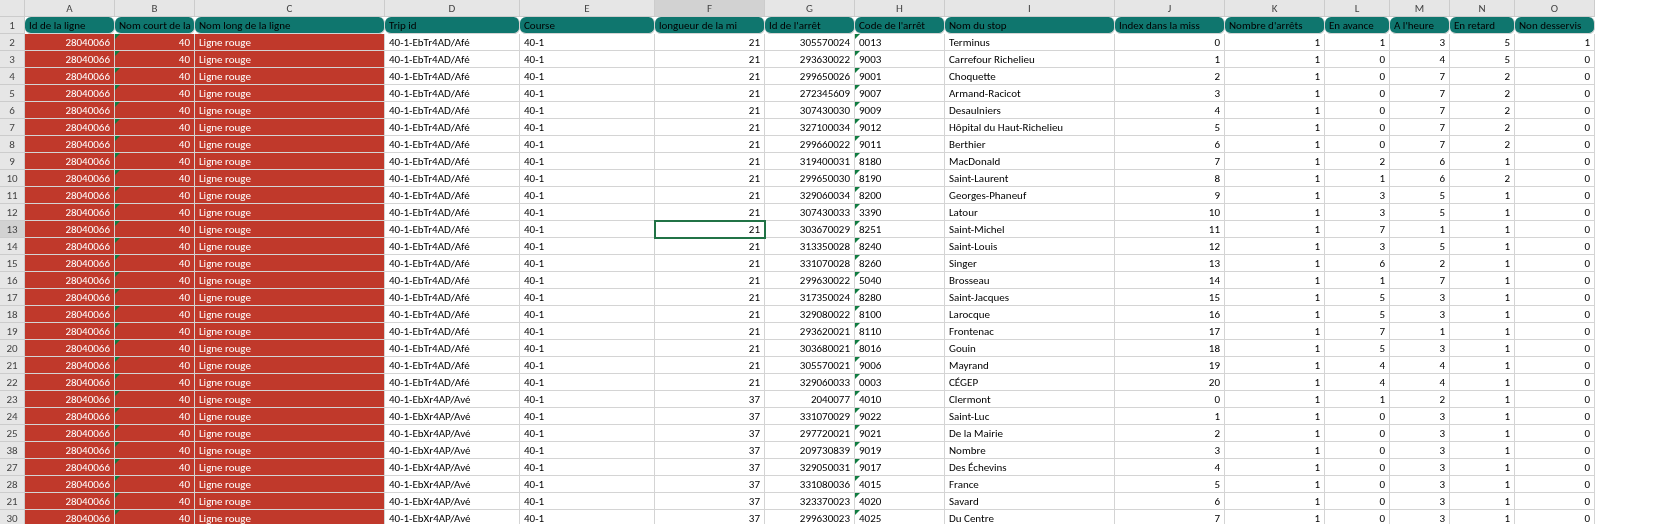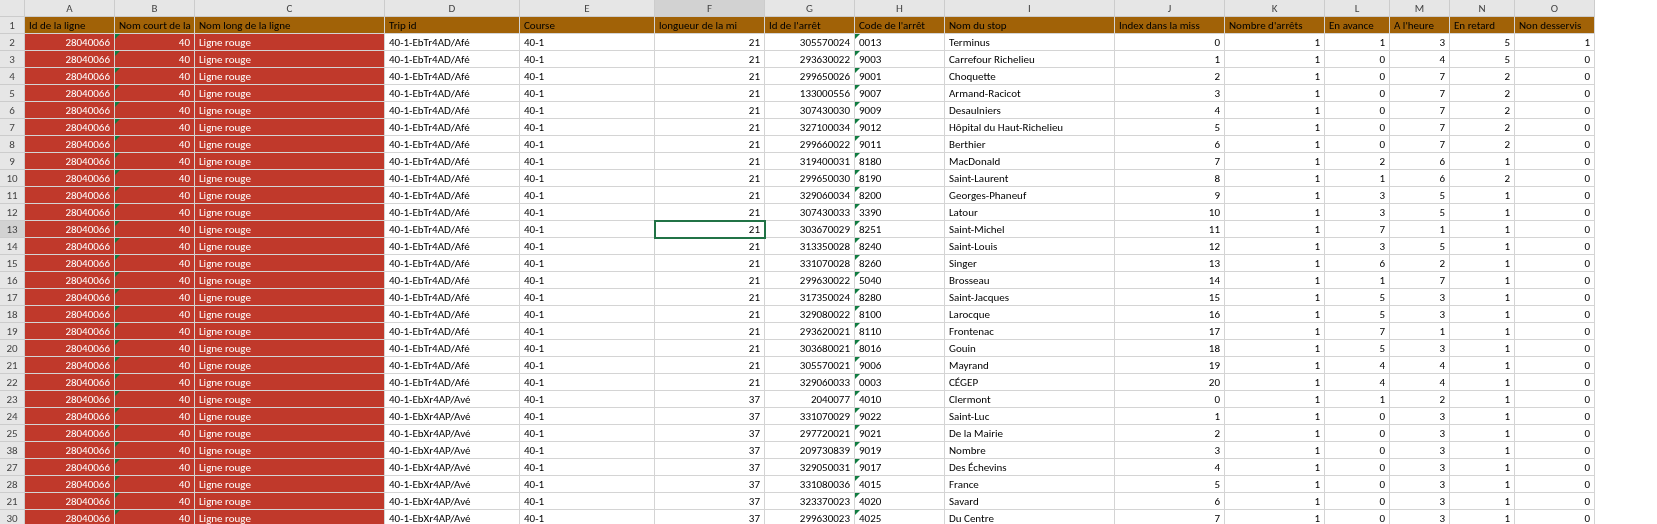--- a/index.html
+++ b/index.html
@@ -31,21 +31,21 @@
   .cell {
     border-right: 1px solid #d4d4d4;
     border-bottom: 1px solid #d4d4d4;
     display: flex;
     align-items: center;
     padding: 0 4px;
     overflow: hidden;
     white-space: nowrap;
     position: relative;
   }
-  .hdr { background: #a16207; font-weight: normal; }
+  .hdr { background: #0f766e; font-weight: normal; border-radius: 6px; }
   .red { background: #c0392b; color: #fff; }
   .num { justify-content: flex-end; }
   .txt { justify-content: flex-start; }
   .tri::before {
     content: "";
     position: absolute;
     left: 0; top: 0;
     border-top: 5px solid #107c41;
     border-right: 5px solid transparent;
   }
@@ -140,21 +140,21 @@
     <div class="cell num">7</div>
     <div class="cell num">2</div>
     <div class="cell num">0</div>
     <div class="row-head">5</div>
     <div class="cell red num">28040066</div>
     <div class="cell red num tri">40</div>
     <div class="cell red txt">Ligne rouge</div>
     <div class="cell txt">40-1-EbTr4AD/Afé</div>
     <div class="cell txt">40-1</div>
     <div class="cell num">21</div>
-    <div class="cell num">133000556</div>
+    <div class="cell num">272345609</div>
     <div class="cell txt tri">9007</div>
     <div class="cell txt">Armand-Racicot</div>
     <div class="cell num">3</div>
     <div class="cell num">1</div>
     <div class="cell num">0</div>
     <div class="cell num">7</div>
     <div class="cell num">2</div>
     <div class="cell num">0</div>
     <div class="row-head">6</div>
     <div class="cell red num">28040066</div>

